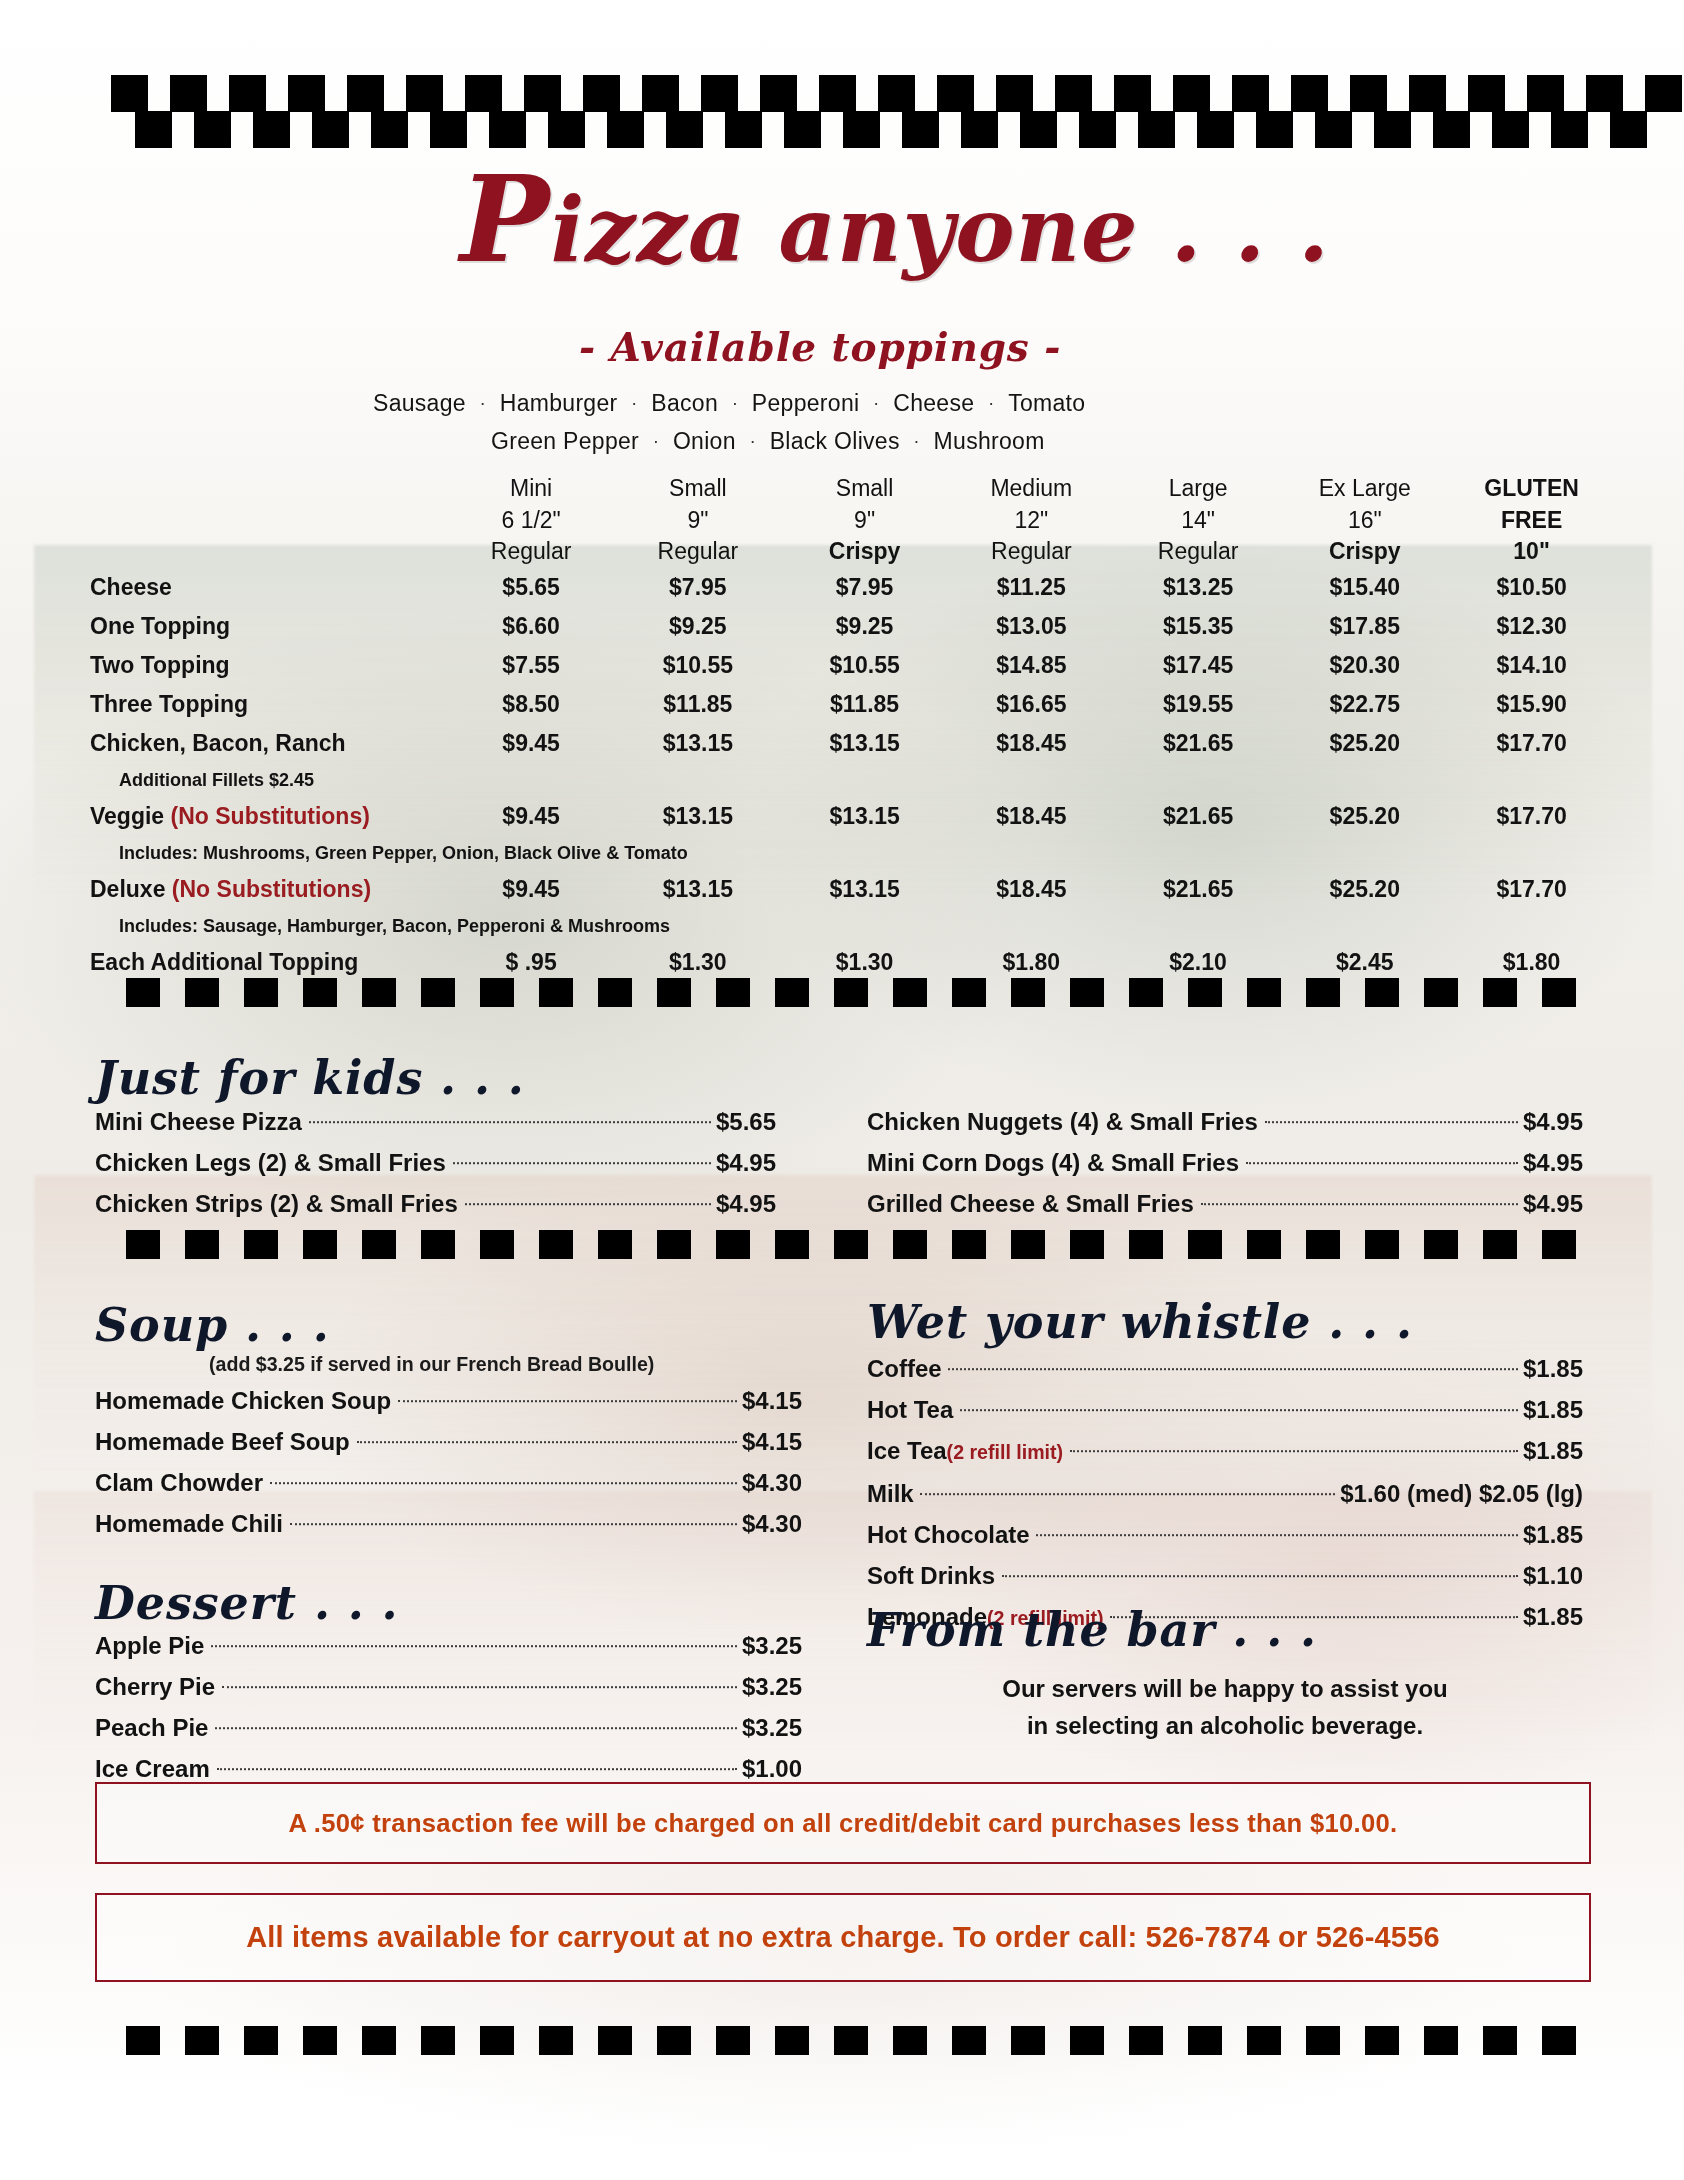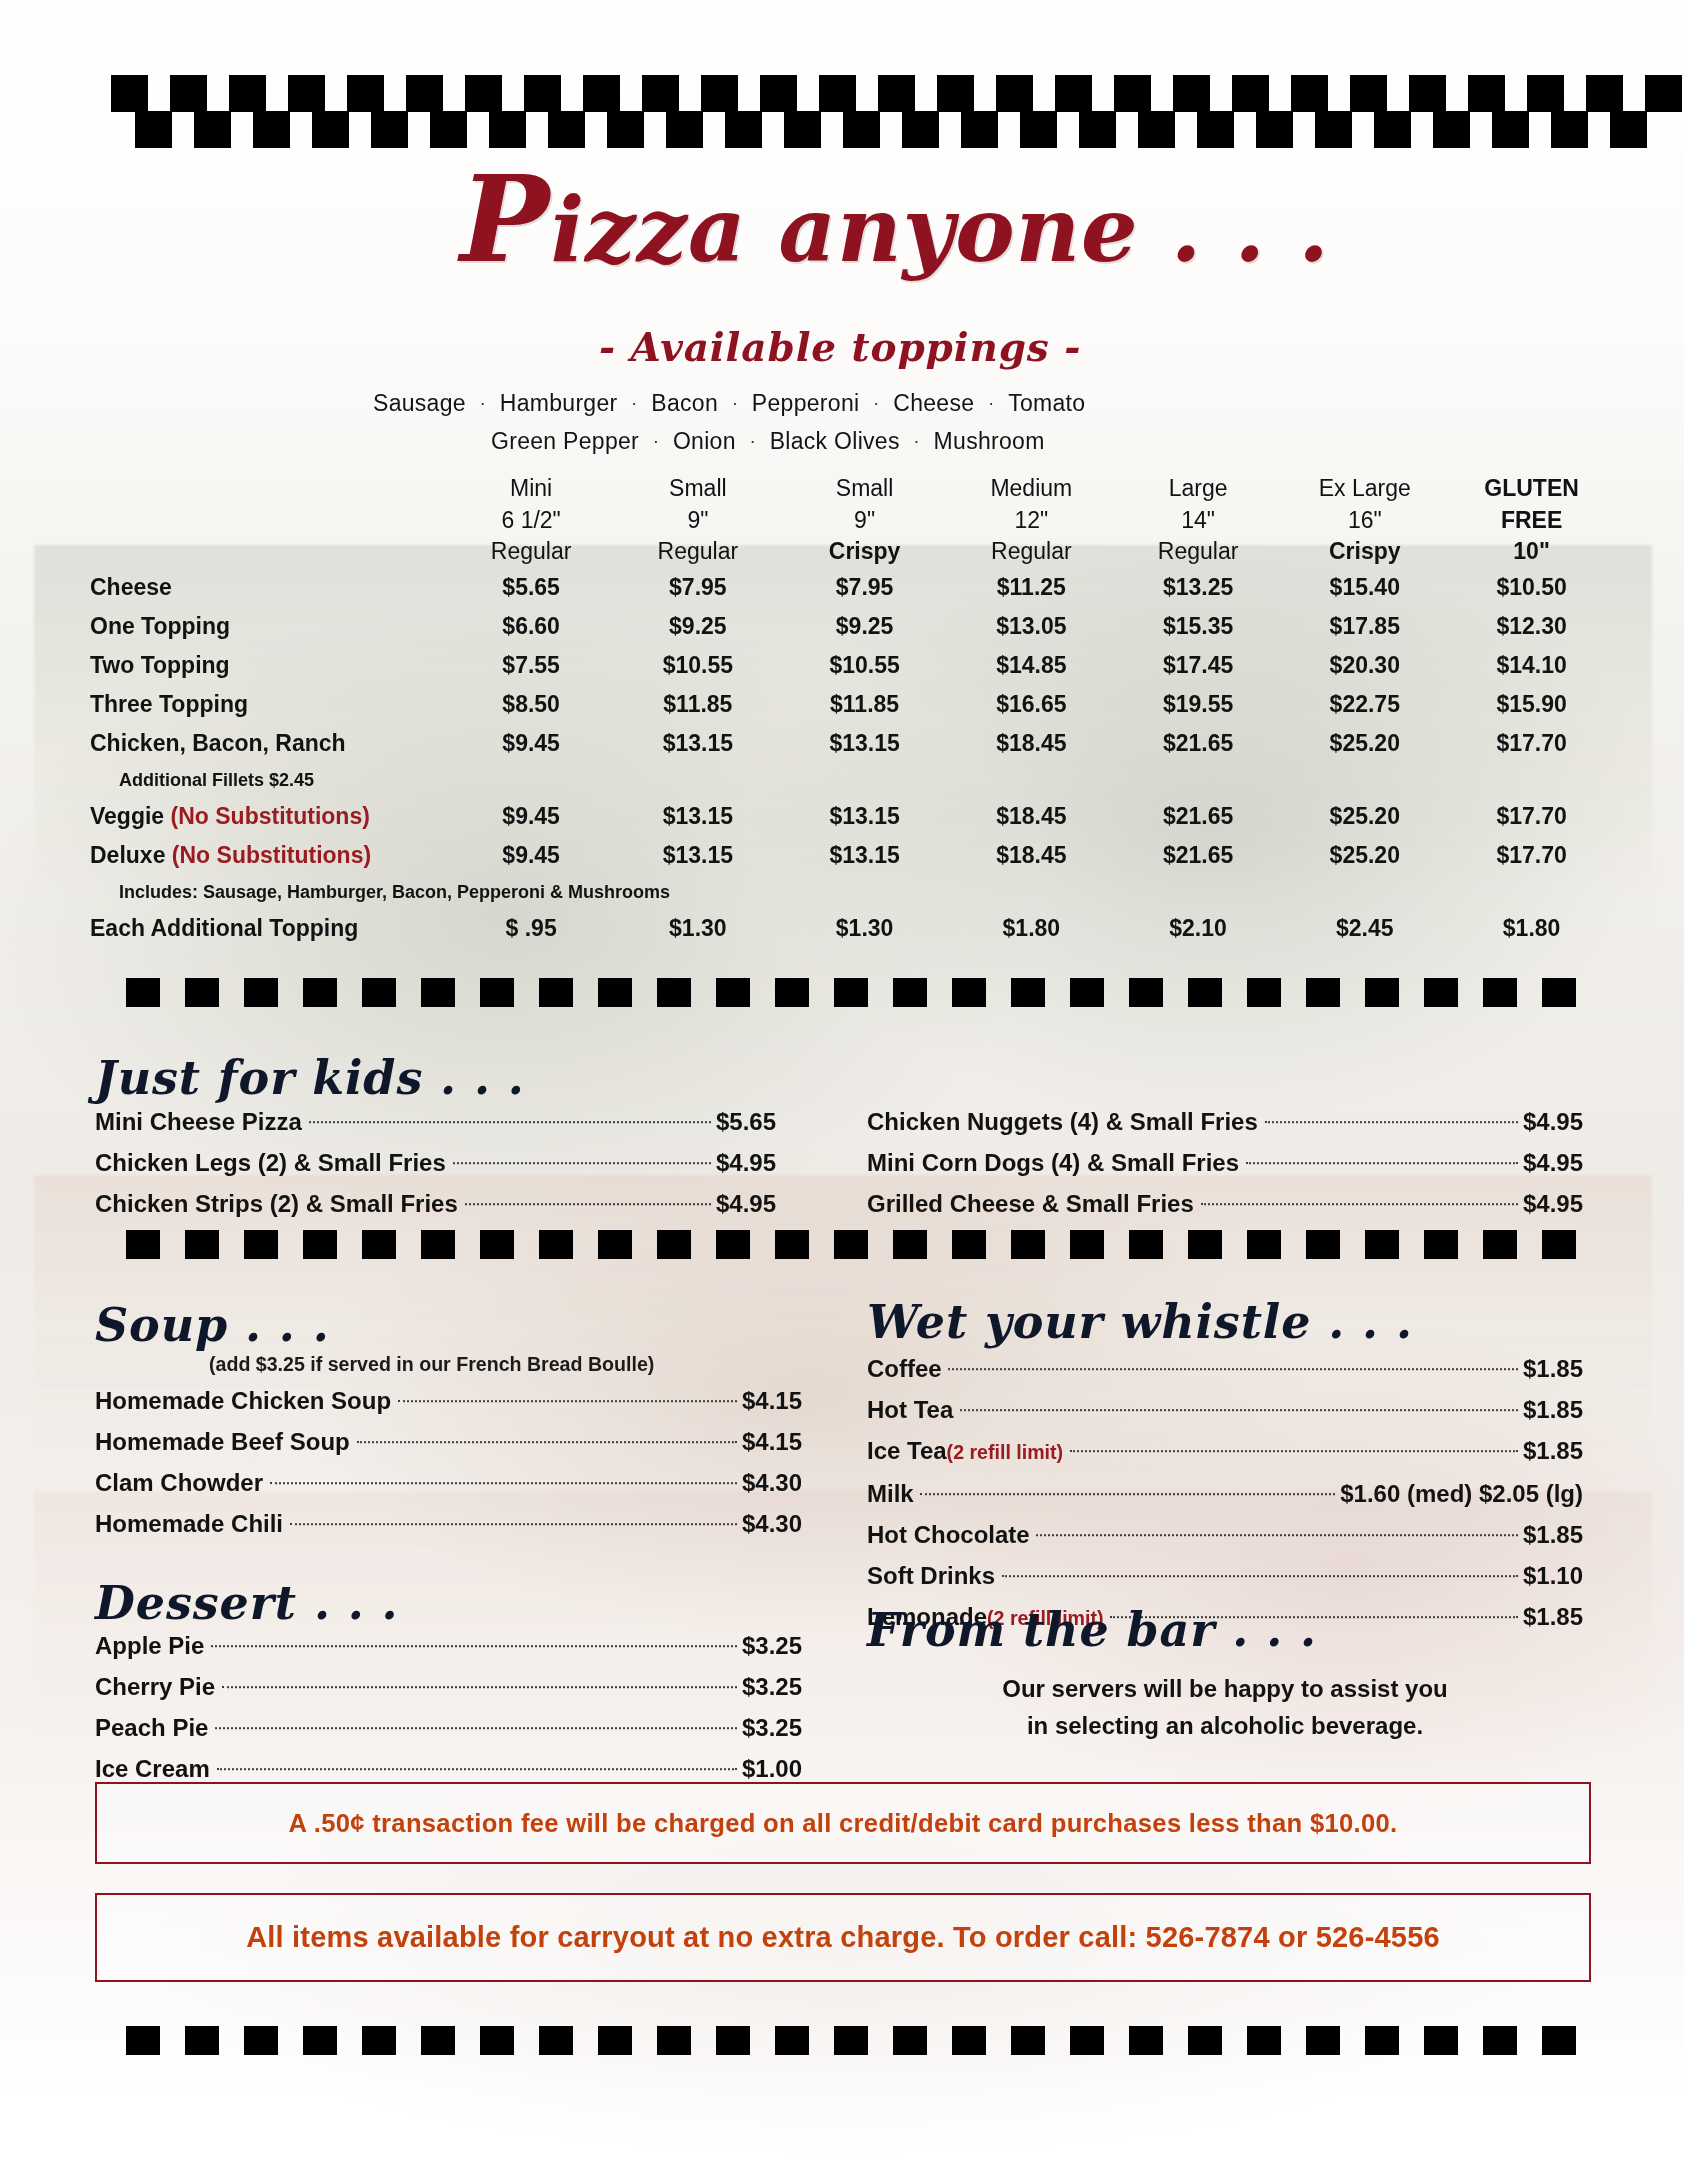--- a/index.html
+++ b/index.html
@@ -97,21 +97,20 @@
     line-height: 1;
     text-shadow: 1.7px 1.7px 0 rgba(0,0,0,0.12);
   }
   #pizza-title .cap { font-size: 119px; }
   #toppings-subtitle {
     position: absolute;
     left: 579px;
     top: 324px;
     font-size: 39px;
     color: #8f1220;
-    margin-left: 20px;
   }
 
   .toppings-line {
     position: absolute;
     font-size: 23px;
     color: #141414;
     letter-spacing: 0.3px;
     white-space: nowrap;
   }
   #toppings-row-1 { left: 373px; top: 390px; }
@@ -518,20 +517,23 @@
           <tr>
             <td class="item col-item"><span>Veggie</span><span class="nosub"> (No Substitutions)</span></td>
             <td class="price col-p">$9.45</td>
             <td class="price col-p">$13.15</td>
             <td class="price col-p">$13.15</td>
             <td class="price col-p">$18.45</td>
             <td class="price col-p">$21.65</td>
             <td class="price col-p">$25.20</td>
             <td class="price col-p">$17.70</td>
           </tr>
+          <tr class="note">
+            <td colspan="8">Includes: Mushrooms, Green Pepper, Onion, Black Olive &amp; Tomato</td>
+          </tr>
           <tr>
             <td class="item col-item"><span>Deluxe</span><span class="nosub"> (No Substitutions)</span></td>
             <td class="price col-p">$9.45</td>
             <td class="price col-p">$13.15</td>
             <td class="price col-p">$13.15</td>
             <td class="price col-p">$18.45</td>
             <td class="price col-p">$21.65</td>
             <td class="price col-p">$25.20</td>
             <td class="price col-p">$17.70</td>
           </tr>

